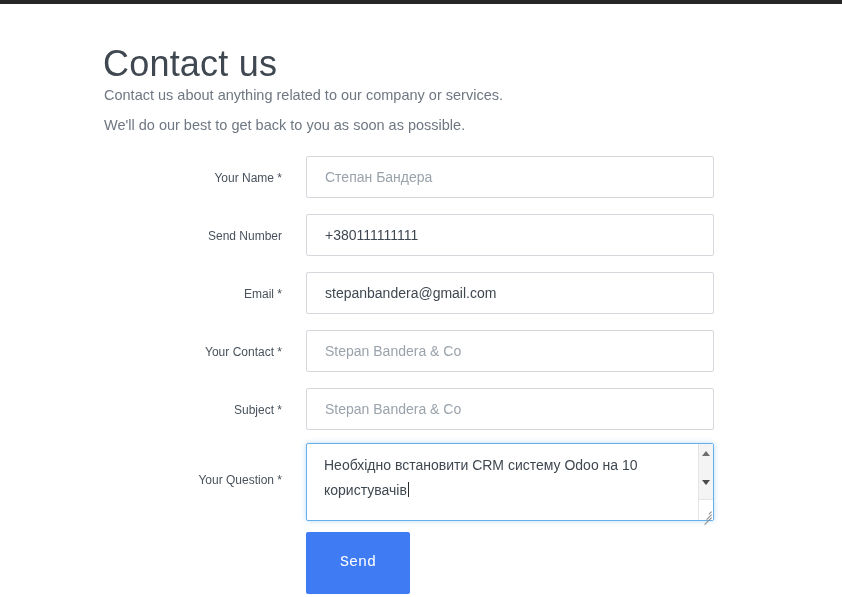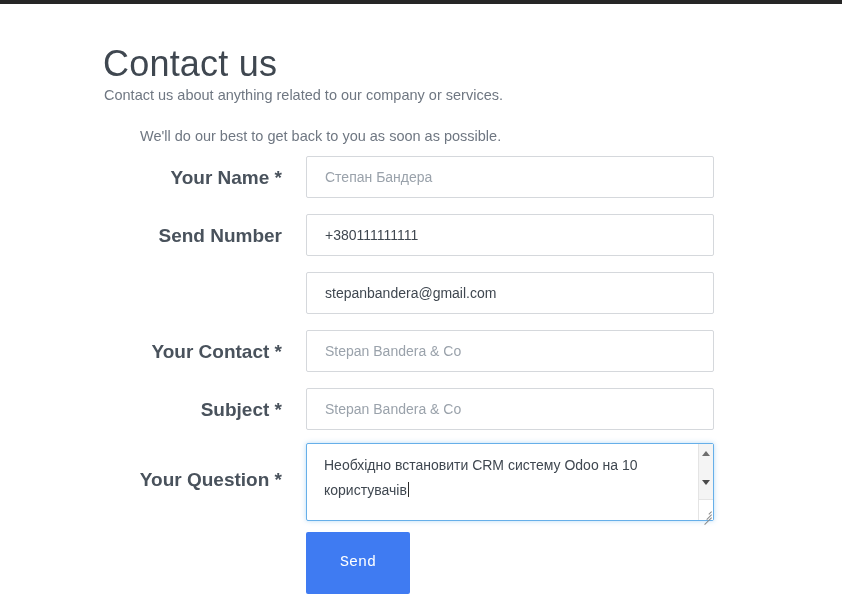--- a/index.html
+++ b/index.html
@@ -41,37 +41,37 @@
   }
   .sub {
     position: absolute;
     left: 104px;
     font-size: 14.5px;
     color: #6f7782;
     line-height: 20px;
     white-space: nowrap;
   }
   .sub1 { top: 74px; margin-top: 7px; }
-  .sub2 { top: 122px; margin-left: 36px; }
+  .sub2 { top: 111px; }
 
   .form { position: absolute; left: 0; top: 0; width: 842px; }
 
   .row {
     position: absolute;
     left: 0;
     width: 842px;
     height: 44px;
   }
   .label {
     position: absolute;
     left: 96px;
     width: 186px;
     text-align: right;
-    font-size: 19px;
-    font-weight: bold;
+    font-size: 12px;
+    font-weight: normal;
     color: #49525c;
     line-height: 44px;
     white-space: nowrap;
   }
   .field {
     position: absolute;
     left: 306px;
     width: 408px;
     height: 42px;
     box-sizing: border-box;
@@ -224,20 +224,21 @@
       <div class="label">Your Name *</div>
       <input class="field ghost" type="text" value="Степан Бандера" style="">
     </div>
 
     <div class="row" style="top:210px;">
       <div class="label">Send Number</div>
       <input class="field" type="text" value="+380111111111" style="">
     </div>
 
     <div class="row" style="top:268px;">
+      <div class="label">Email *</div>
       <input class="field" type="text" value="stepanbandera@gmail.com" style="">
     </div>
 
     <div class="row" style="top:326px;">
       <div class="label">Your Contact *</div>
       <input class="field ghost" type="text" value="Stepan Bandera &amp; Co" style="">
     </div>
 
     <div class="row" style="top:384px;">
       <div class="label">Subject *</div>

